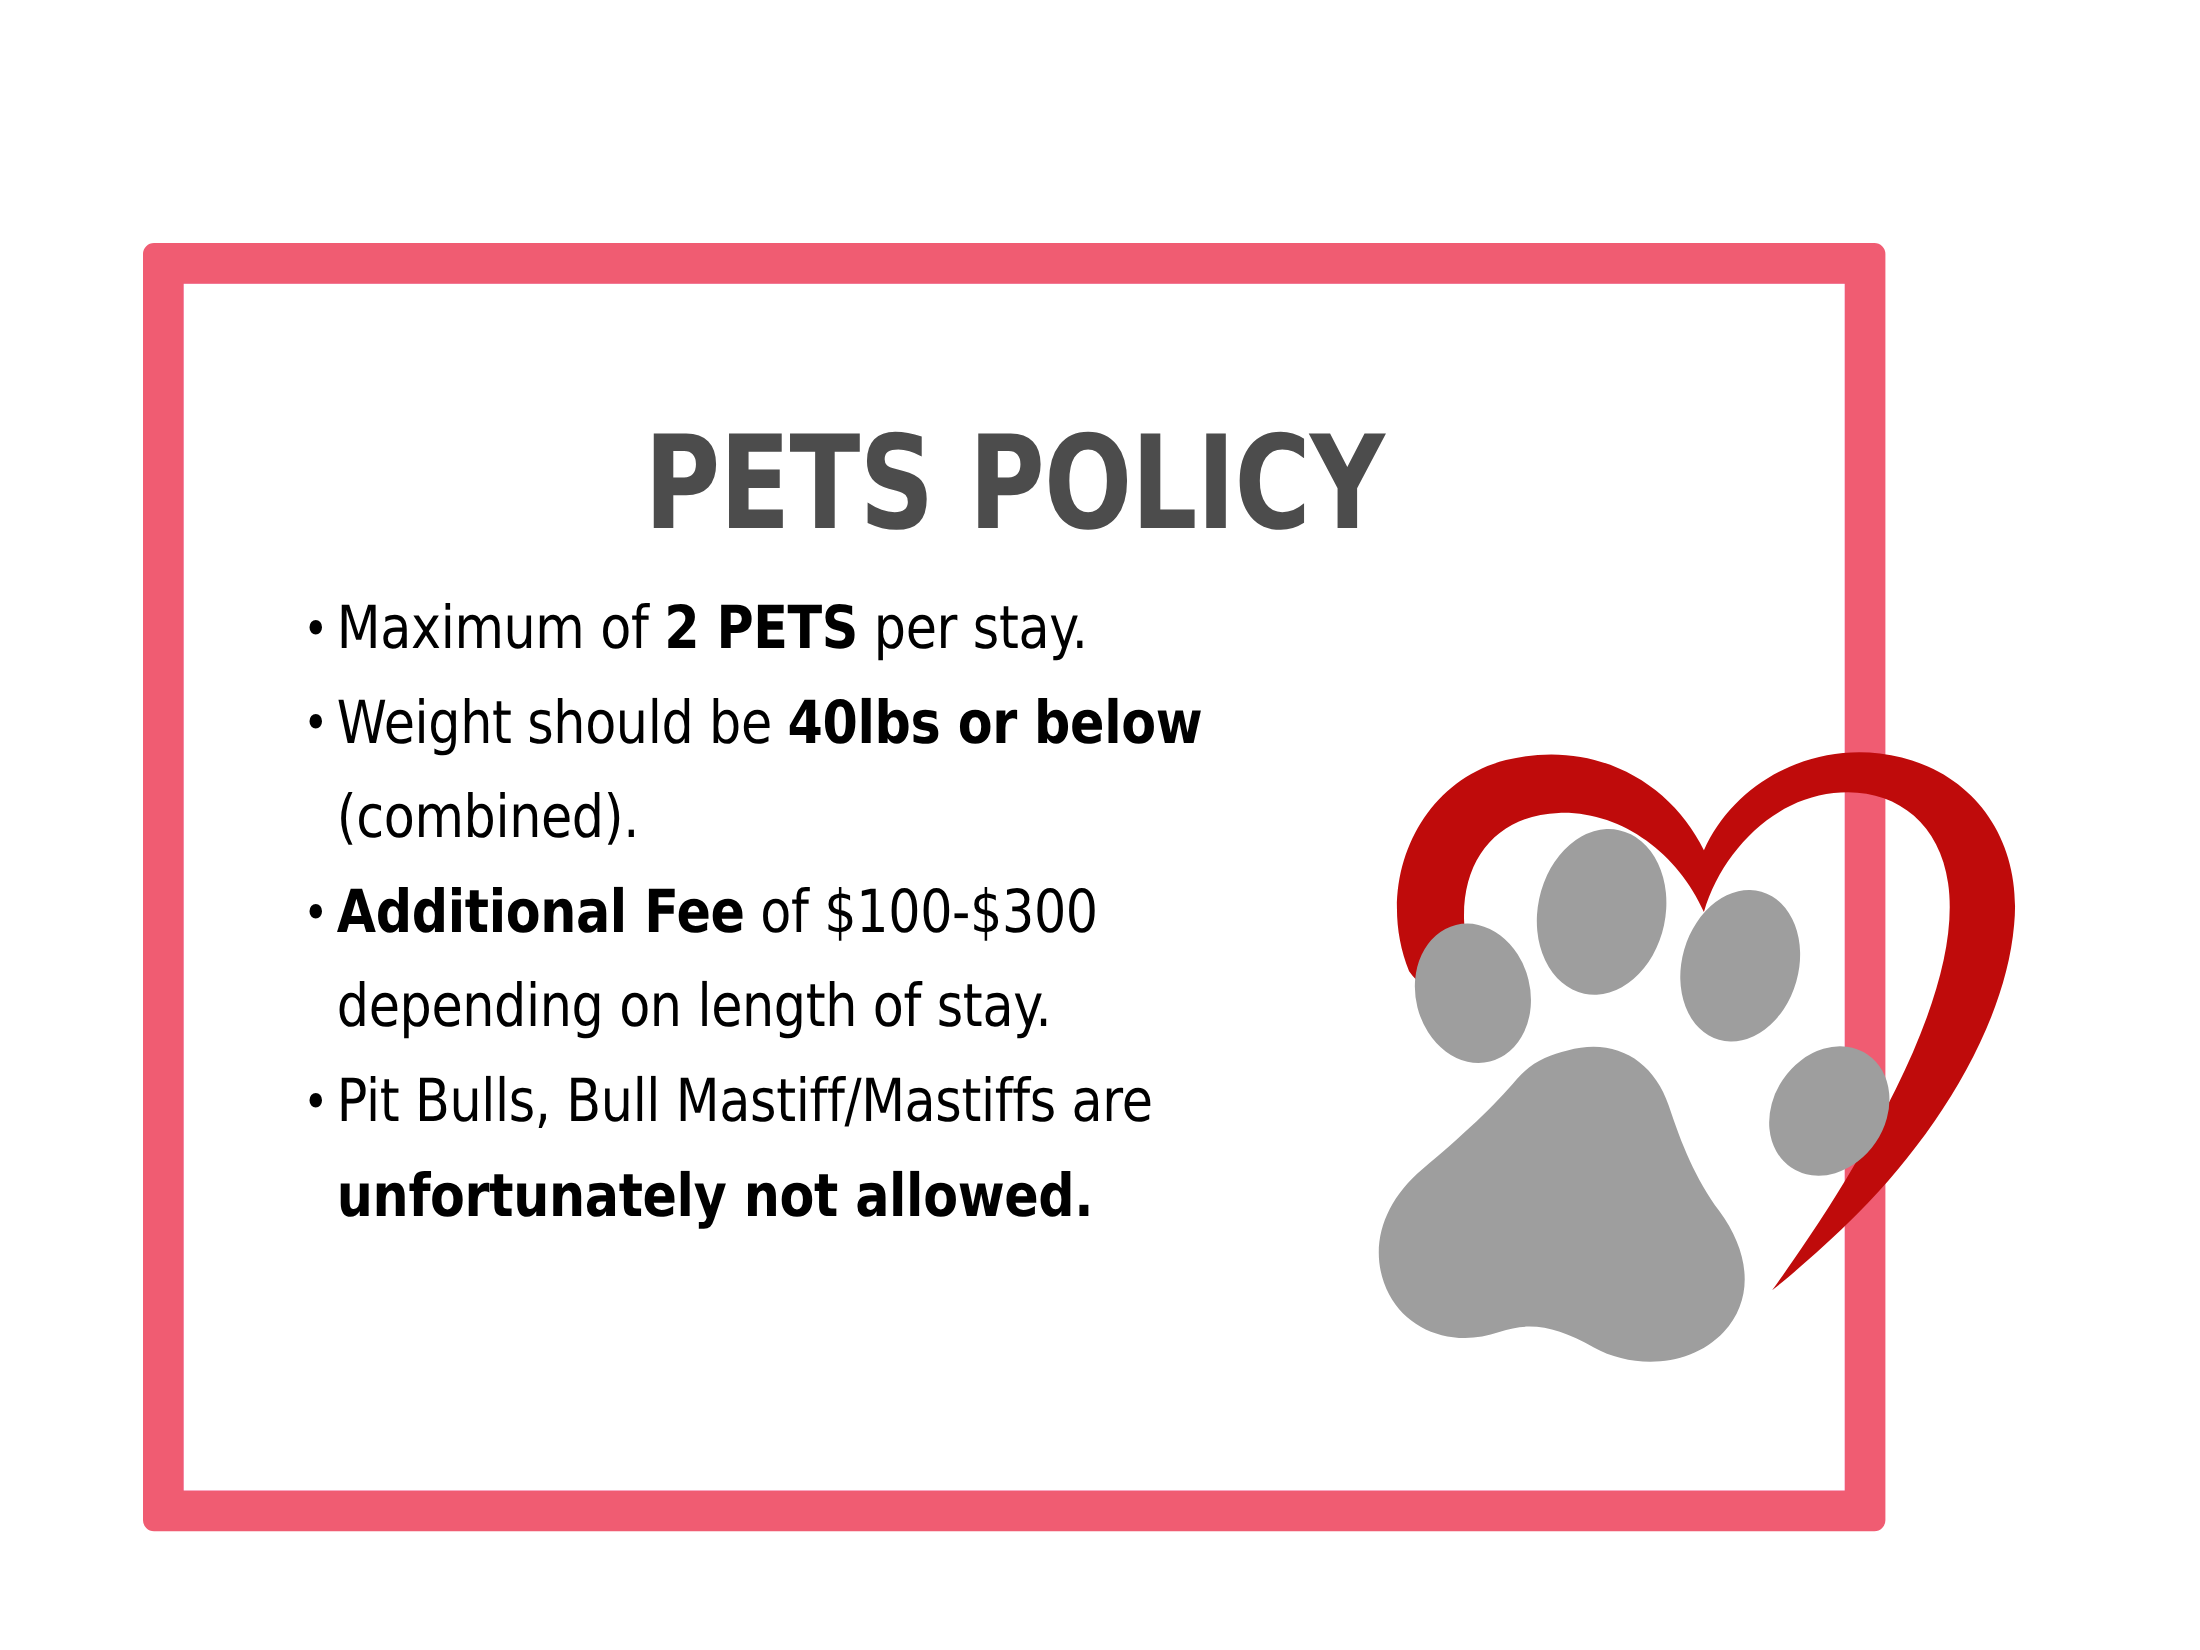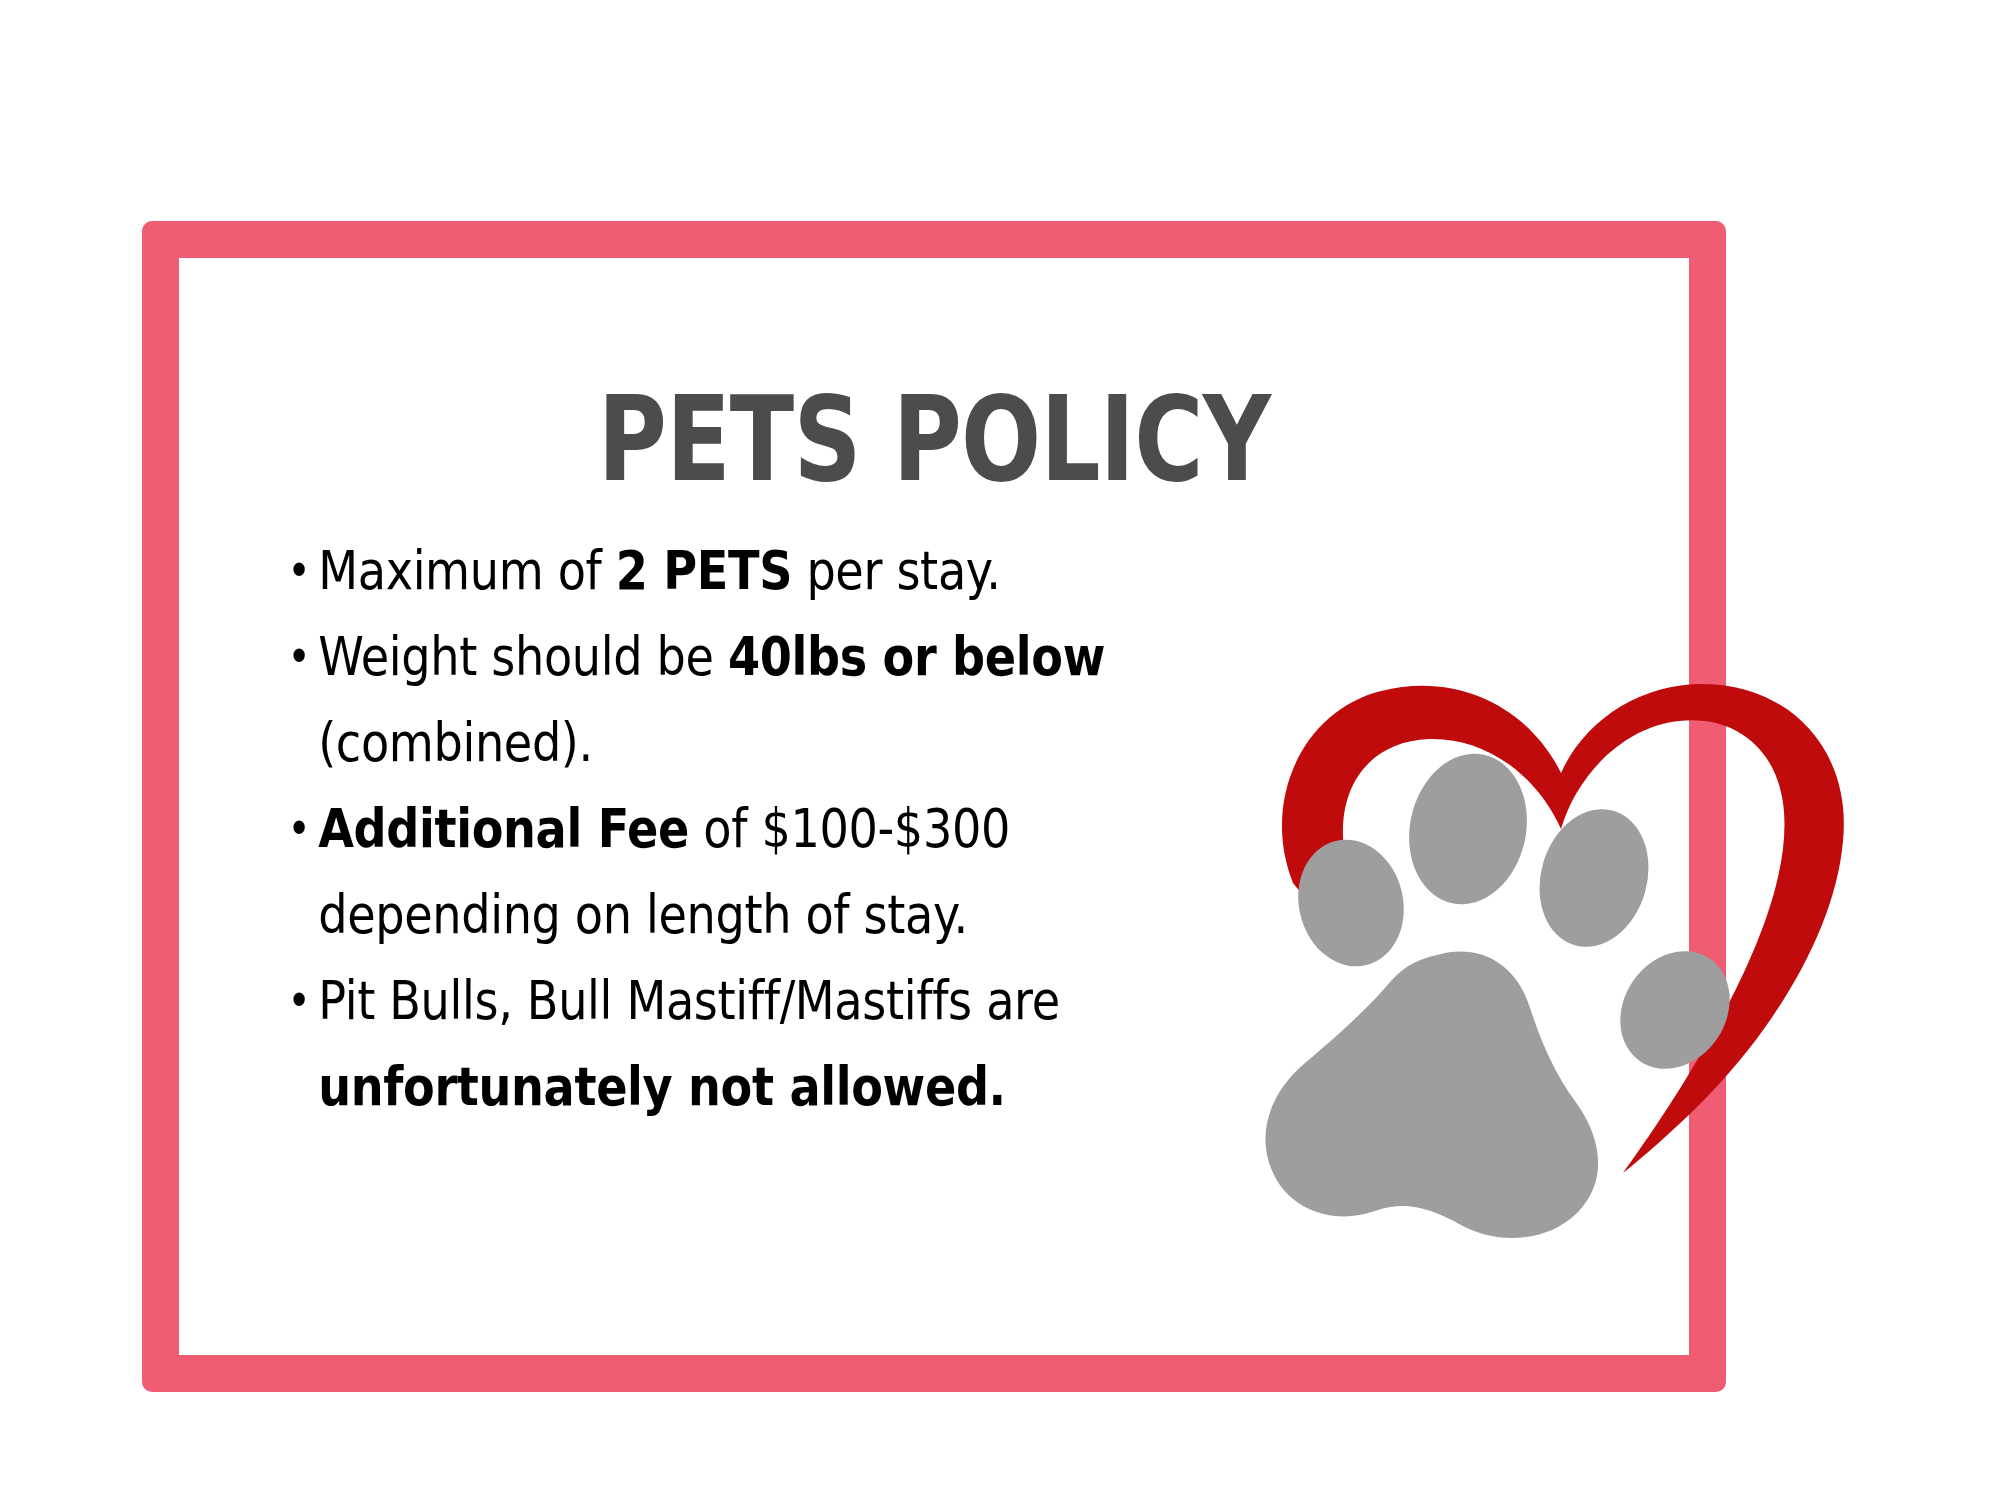--- a/index.html
+++ b/index.html
@@ -19,21 +19,21 @@
     left: 0;
     top: 0;
     width: 2000px;
     height: 1500px;
     background: #ffffff;
   }
 
   
   .frame {
     position: absolute;
-    left: 142px;
+    left: 130px;
     top: 221px;
     width: 1584px;
     height: 1171px;
     box-sizing: border-box;
     border: 37px solid #F05C72;
     border-radius: 10px;
     background: #ec4899;
   }
 
   .frame-inner {

